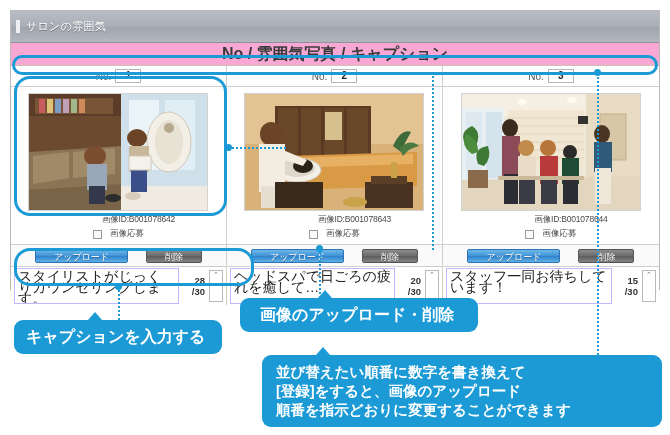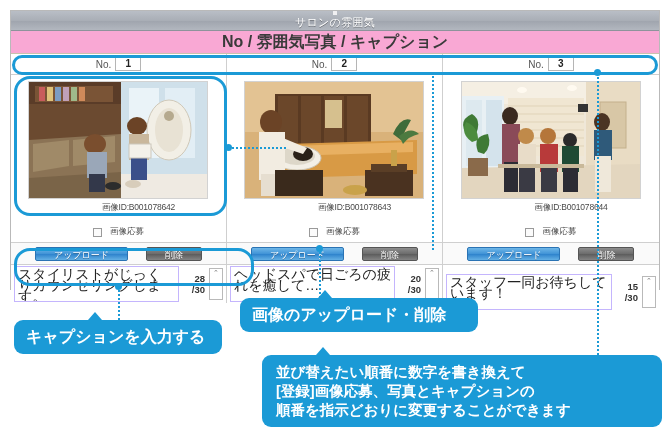--- a/index.html
+++ b/index.html
@@ -10,24 +10,24 @@
     position:relative;overflow:hidden;
   }
   #root{position:absolute;inset:0;}
 
   
   .panel{
     position:absolute;left:10px;top:10px;width:650px;height:280px;
     border:1px solid #b9b9b9;background:#fff;box-sizing:border-box;
   }
   .titlebar{
-    height:20px;box-sizing:border-box;
+    height:32px;box-sizing:border-box;
     background:linear-gradient(to bottom,#b9bec6 0%,#a9aeb6 50%,#9fa4ad 51%,#b2b7bf 100%);
     border-bottom:1px solid #8e939b;
-    display:flex;align-items:center;flex-direction:column;
+    display:flex;align-items:center;
   }
   .titlebar .tb-accent{width:4px;height:13px;background:#f0f0f2;margin-left:5px;margin-right:6px;}
   .titlebar .tb-text{
     font-size:11px;color:#ffffff;letter-spacing:.3px;
     text-shadow:0 1px 0 rgba(0,0,0,.35);
   }
 
   .colhead{
     height:22px;background:#f9a8d4;border-bottom:1px solid #c9c2ae;
     display:flex;align-items:center;justify-content:center;
@@ -60,21 +60,21 @@
     display:flex;flex-direction:column;align-items:center;
     background:#fff;
   }
   .photocell:last-child{border-right:none;}
   .photo{
     width:180px;height:118px;
     border:1px solid #d2d2d2;box-sizing:border-box;
     position:relative;overflow:hidden;
   }
   .imgid{font-size:8.5px;color:#4a4a4a;margin-top:3px;letter-spacing:-.2px;margin-left:40px;}
-  .chk{display:flex;align-items:center;gap:8px;margin-top:12px;}
+  .chk{display:flex;align-items:center;gap:8px;margin-top:2px;}
   .chkbox{
     width:9px;height:9px;box-sizing:border-box;
     border:1px solid #9a9a9a;background:#fbfbfb;
   }
   .chklabel{font-size:8.5px;color:#4a4a4a;}
 
   
   .btnrow{display:flex;}
   .btncell{
     width:33.333%;box-sizing:border-box;height:22px;
@@ -97,21 +97,21 @@
     border:1px solid #555;
   }
 
   
   .caprow{display:flex;}
   .capcell{
     width:33.333%;box-sizing:border-box;height:38px;
     border-right:1px solid #cfcfcf;
     display:flex;align-items:center;padding:3px 3px;gap:2px;background:#fff;
   }
-  .capcell:last-child{border-right:none;margin-top:8px;}
+  .capcell:last-child{border-right:none;}
   .capbox{
     flex:1;height:36px;box-sizing:border-box;
     border:1px solid #c4b5fd;background:#fff;
     font-size:14px;line-height:11px;color:#222;
     padding:2px 3px;overflow:hidden;
   }
   .counter{
     width:24px;text-align:right;padding-right:2px;
     font-size:9.5px;line-height:11px;color:#333;font-weight:bold;
     white-space:pre-line;
@@ -143,21 +143,21 @@
     font-weight:bold;box-sizing:border-box;
     display:flex;align-items:center;
   }
   .callout .arrow{
     position:absolute;width:0;height:0;
     border-left:7px solid transparent;border-right:7px solid transparent;
     border-bottom:8px solid #1b9ad6;
   }
   #co-caption{left:14px;top:320px;width:208px;height:34px;font-size:16px;padding:0 12px;}
   #co-caption .arrow{top:-8px;left:74px;}
-  #co-upload{left:240px;top:298px;width:238px;height:34px;font-size:16px;padding:0 12px;}
+  #co-upload{left:240px;top:298px;width:238px;height:34px;font-size:16px;padding:0 20px;}
   #co-upload .arrow{top:-8px;left:78px;}
   #co-order{
     left:262px;top:355px;width:400px;height:72px;font-size:14.5px;
     line-height:19px;padding:6px 14px;align-items:center;white-space:pre-line;
   }
   #co-order .arrow{top:-8px;left:54px;}
 </style>
 </head>
 <body>
 
@@ -383,17 +383,17 @@
   </div>
 
   <div class="callout" id="co-upload">
     <span class="arrow"></span>
     <span>画像のアップロード・削除</span>
   </div>
 
   <div class="callout" id="co-order">
     <span class="arrow"></span>
     <span>並び替えたい順番に数字を書き換えて
-[登録]画像応募、写真とキャプションの
+[登録]をすると、画像のアップロード
 順番を指示どおりに変更することができます</span>
   </div>
 
 </div>
 
 </body></html>

